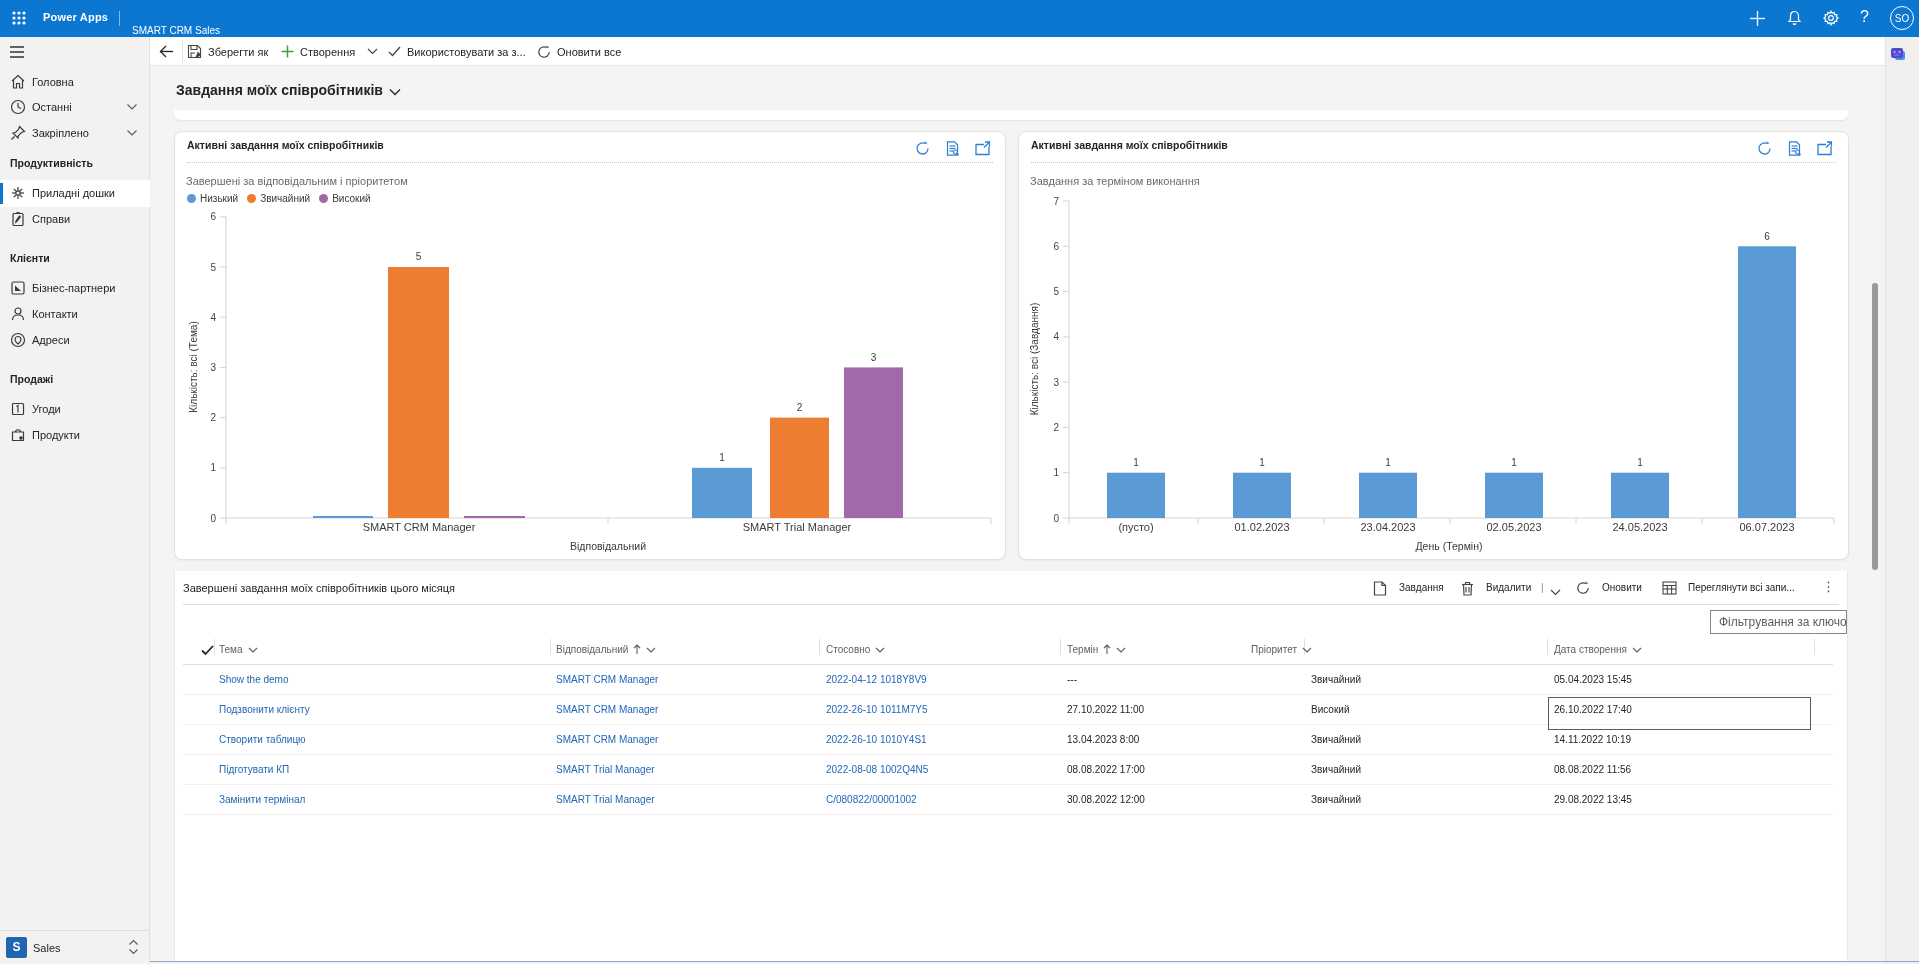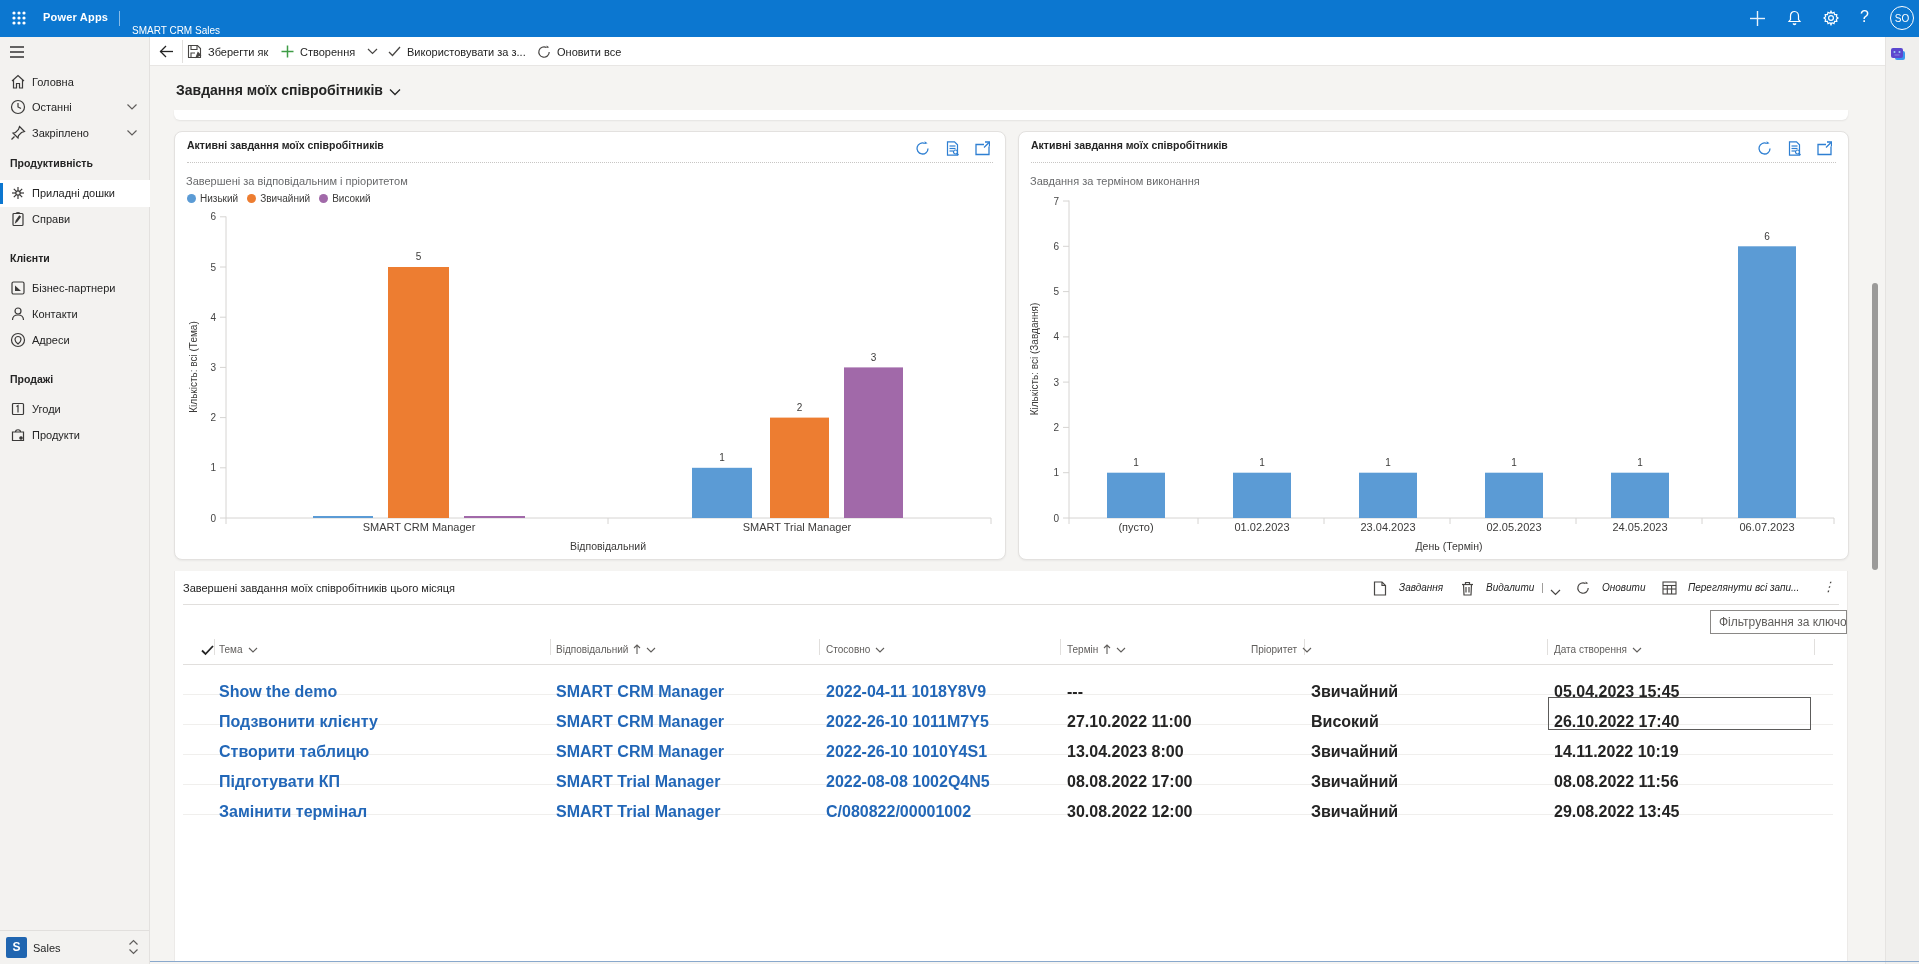--- a/index.html
+++ b/index.html
@@ -43,28 +43,28 @@
 #card1 { left:174px; top:131px; width:832px; height:429px; }
 #card2 { left:1018px; top:131px; width:831px; height:429px; }
 .cardtitle { position:absolute; left:12px; top:7px; font-size:10.5px; font-weight:bold; color:#242424; }
 .carddots { position:absolute; left:12px; right:12px; top:30px; border-top:1px dotted #c8c6c4; }
 .cardicons { position:absolute; top:9px; display:flex; gap:15px; }
 
 
 #tsec { left:174px; top:571px; width:1674px; height:390px; background:#fff; border-left:1px solid #eceae8; border-right:1px solid #eceae8; }
 #tsec-title { position:absolute; left:8px; top:11px; font-size:11px; color:#242424; }
 .tbi { position:absolute; top:10px; }
-.tbt { position:absolute; top:11px; font-size:10px; color:#242424; white-space:nowrap;font-style:italic; }
+.tbt { position:absolute; top:11px; font-size:10px; color:#242424; white-space:nowrap; }
 #tbar-line { position:absolute; left:8px; right:8px; top:33px; border-top:1px solid #e1dfdd; }
 #fbox { position:absolute; left:1535px; top:39px; width:137px; height:24px; background:#fff; border:1px solid #8a8886; font-size:12px; color:#605e5c; line-height:22px; padding-left:8px; overflow:hidden; white-space:nowrap; }
 #grid { position:absolute; left:8px; top:65px; right:8px; }
 .hcell { position:absolute; top:0; font-size:10px; color:#605e5c; white-space:nowrap; display:flex; align-items:center; gap:5px; }
 .hsep { position:absolute; top:3px; width:1px; height:16px; background:#e1dfdd; }
 .row { position:absolute; left:0; width:1650px; height:30px; border-bottom:1px solid #f0efed; }
-.cell { position:absolute; top:18px; font-size:16px; color:#242424; white-space:nowrap;font-weight:bold; }
+.cell { position:absolute; top:9px; font-size:10px; color:#242424; white-space:nowrap; }
 .lnk { color:#2267b8; }
 #selcell { position:absolute; border:1px solid #5c5b5a; background:transparent; }
 
 #scrollthumb { left:1872px; top:283px; width:6px; height:287px; background:#9b9a99; border-radius:3px; }
 #botline { left:150px; top:961px; width:1769px; height:1px; background:#89a8cc; }
 </style>
 </head>
 <body>
 
 <div class="abs" id="hdr">
@@ -490,21 +490,21 @@
     <div class="hcell" style="left:1068px;top:8px">Пріоритет <svg width="10" height="6" viewBox="0 0 10 6" fill="none" stroke="#605e5c" stroke-width="1.1">
           <path d="M1 1 L5 5 L9 1"></path>
         </svg></div>
     <div class="hcell" style="left:1371px;top:8px">Дата створення <svg width="10" height="6" viewBox="0 0 10 6" fill="none" stroke="#605e5c" stroke-width="1.1">
           <path d="M1 1 L5 5 L9 1"></path>
         </svg></div>
     <div class="abs" style="left:0;top:28px;width:1650px;border-top:1px solid #e1dfdd"></div>
     <div class="row" style="top:29px">
       <div class="cell lnk" style="left:36px">Show the demo</div>
       <div class="cell lnk" style="left:373px">SMART CRM Manager</div>
-      <div class="cell lnk" style="left:643px">2022-04-11 1018Y8V9</div>
+      <div class="cell lnk" style="left:643px">2022-04-12 1018Y8V9</div>
       <div class="cell" style="left:884px">---</div>
       <div class="cell" style="left:1128px">Звичайний</div>
       <div class="cell" style="left:1371px">05.04.2023 15:45</div>
     </div>
     <div class="row" style="top:59px">
       <div class="cell lnk" style="left:36px">Подзвонити клієнту</div>
       <div class="cell lnk" style="left:373px">SMART CRM Manager</div>
       <div class="cell lnk" style="left:643px">2022-26-10 1011M7Y5</div>
       <div class="cell" style="left:884px">27.10.2022 11:00</div>
       <div class="cell" style="left:1128px">Високий</div>

